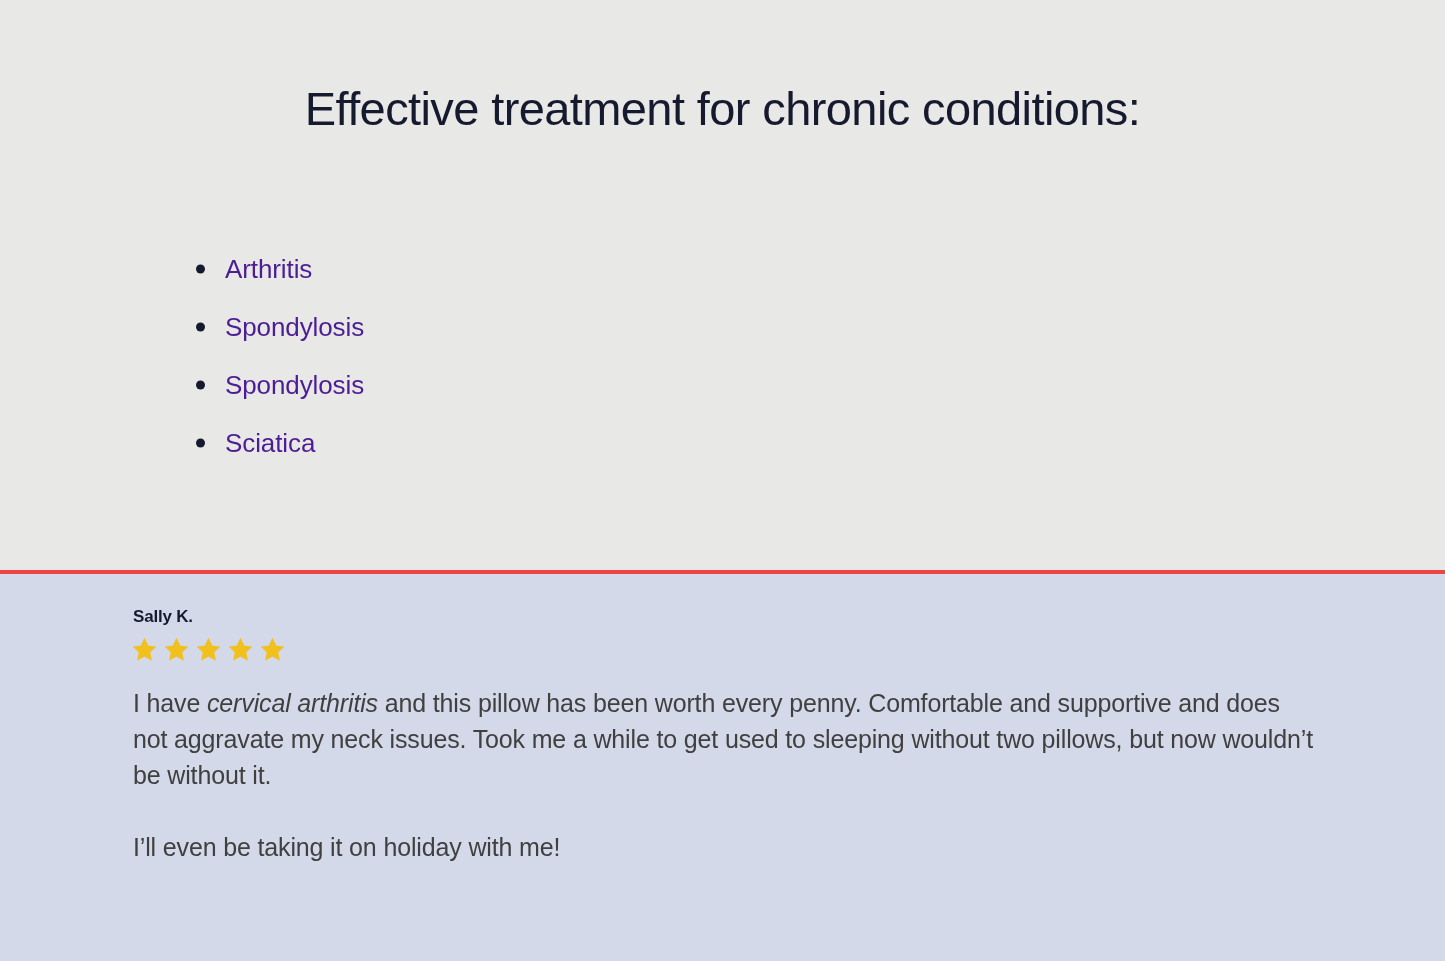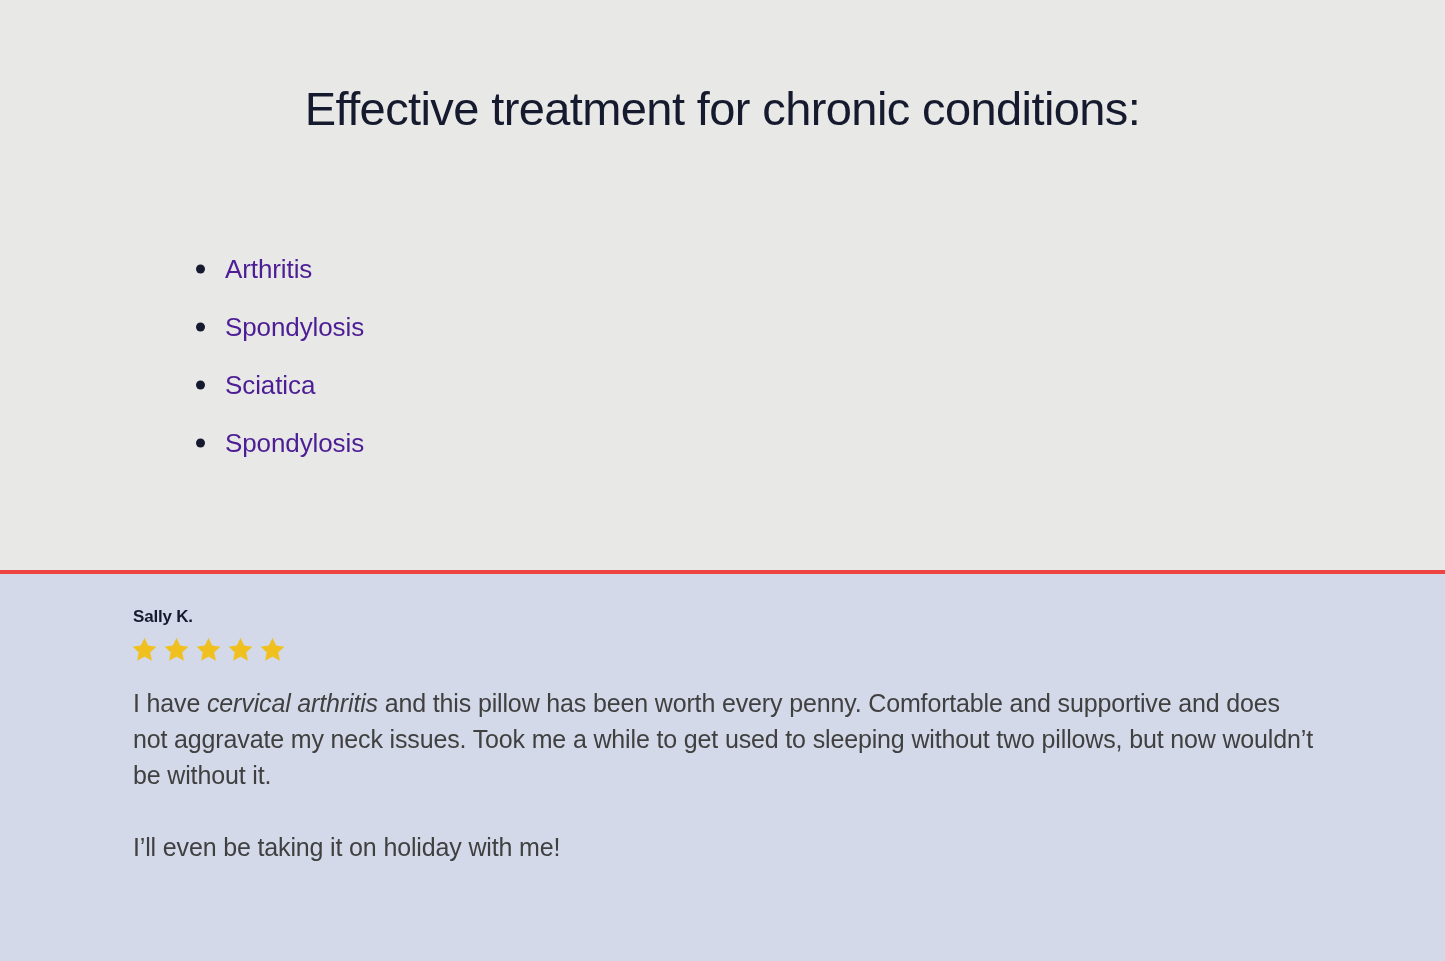--- a/index.html
+++ b/index.html
@@ -138,25 +138,25 @@
           <li class="cond-item">
             <span class="cond-bullet"></span>
             <span>Arthritis</span>
           </li>
           <li class="cond-item">
             <span class="cond-bullet"></span>
             <span>Spondylosis</span>
           </li>
           <li class="cond-item">
             <span class="cond-bullet"></span>
+            <span>Spondylosis</span>
+          </li>
+          <li class="cond-item">
+            <span class="cond-bullet"></span>
             <span>Sciatica</span>
-          </li>
-          <li class="cond-item">
-            <span class="cond-bullet"></span>
-            <span>Spondylosis</span>
           </li>
         </ul>
       </div>
 
       <div class="cond-col right">
         <ul class="cond-list">
           
           
           
           

